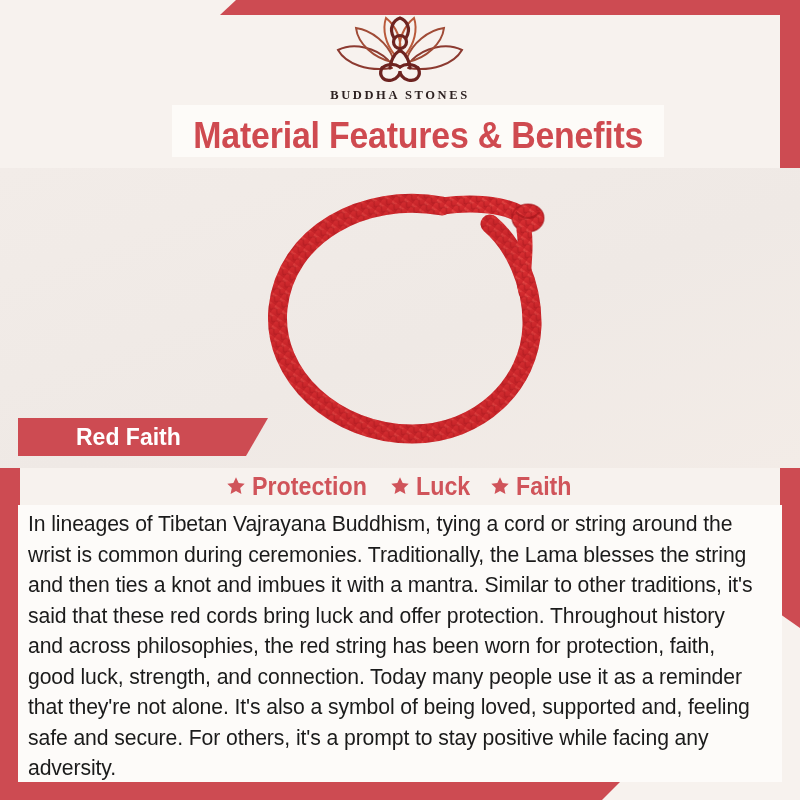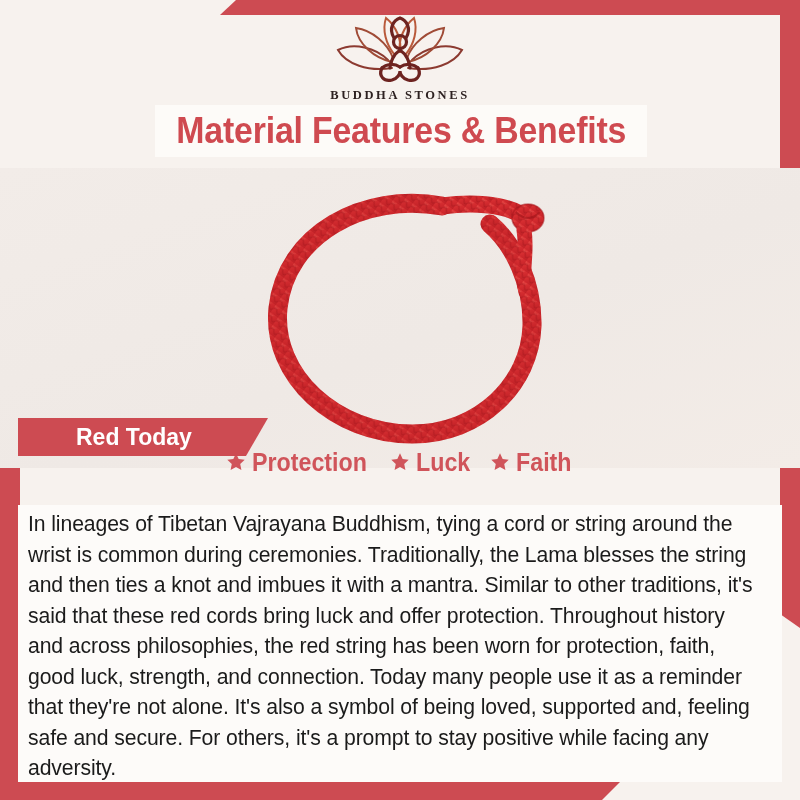--- a/index.html
+++ b/index.html
@@ -72,26 +72,26 @@
     font-size: 12.5px;
     letter-spacing: 2.6px;
     color: #2c2020;
     font-weight: 700;
   }
 
   
   .title-band {
     position: absolute;
     top: 105px;
-    left: 155px;
+    left: 172px;
     width: 492px;
     height: 52px;
     background: #fdfbf8;
     display: flex;
-    align-items: center;
+    align-items: flex-end;
     justify-content: center;
     z-index: 4;
   }
   .title-text {
     font-family: "Liberation Sans Narrow", "Liberation Sans", sans-serif;
     font-weight: bold;
     font-size: 36px;
     color: #cf4a50;
     letter-spacing: -0.2px;
     transform: scaleX(0.94);
@@ -135,21 +135,21 @@
     font-size: 23px;
     padding-left: 58px;
     font-family: "Liberation Sans Narrow", "Liberation Sans", sans-serif;
     letter-spacing: 0px;
     white-space: nowrap;
   }
 
   
   .benefits {
     position: absolute;
-    top: 442px;
+    top: 466px;
     left: 0;
     width: 800px;
     height: 40px;
     display: flex;
     align-items: center;
     justify-content: center;
     gap: 14px;
     z-index: 5;
   }
   .benefit {
@@ -271,21 +271,21 @@
       </g>
     </svg>
     <span class="logo-word">BUDDHA STONES</span>
   </div>
 
   <div class="title-band">
     <span class="title-text">Material Features &amp; Benefits</span>
   </div>
 
   <div class="ribbon">
-    <span class="ribbon-label">Red Today</span>
+    <span class="ribbon-label">Red Faith</span>
   </div>
 
   <div class="benefits">
     <div class="benefit">
       <svg class="star-icon" viewBox="0 0 24 24">
           <path fill="currentColor" d="M12 2.5l2.9 6.2 6.6.8-4.9 4.6 1.3 6.6L12 17.4 6.1 20.7l1.3-6.6L2.5 9.5l6.6-.8z"></path>
         </svg>
       <span class="benefit-label">Protection</span>
     </div>
     <div class="benefit">

